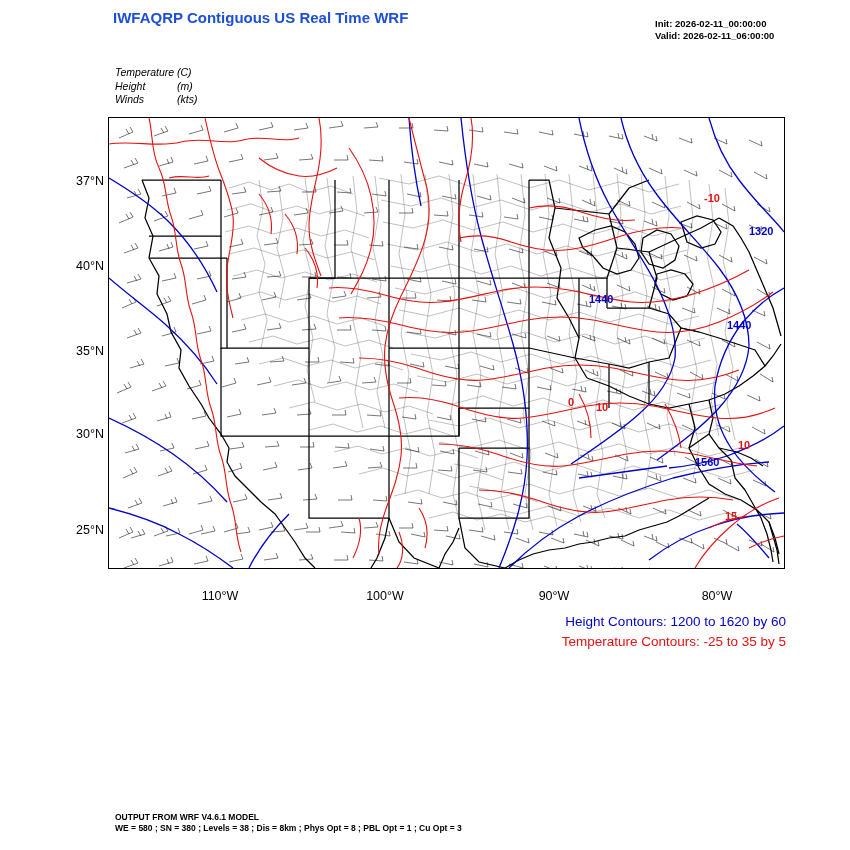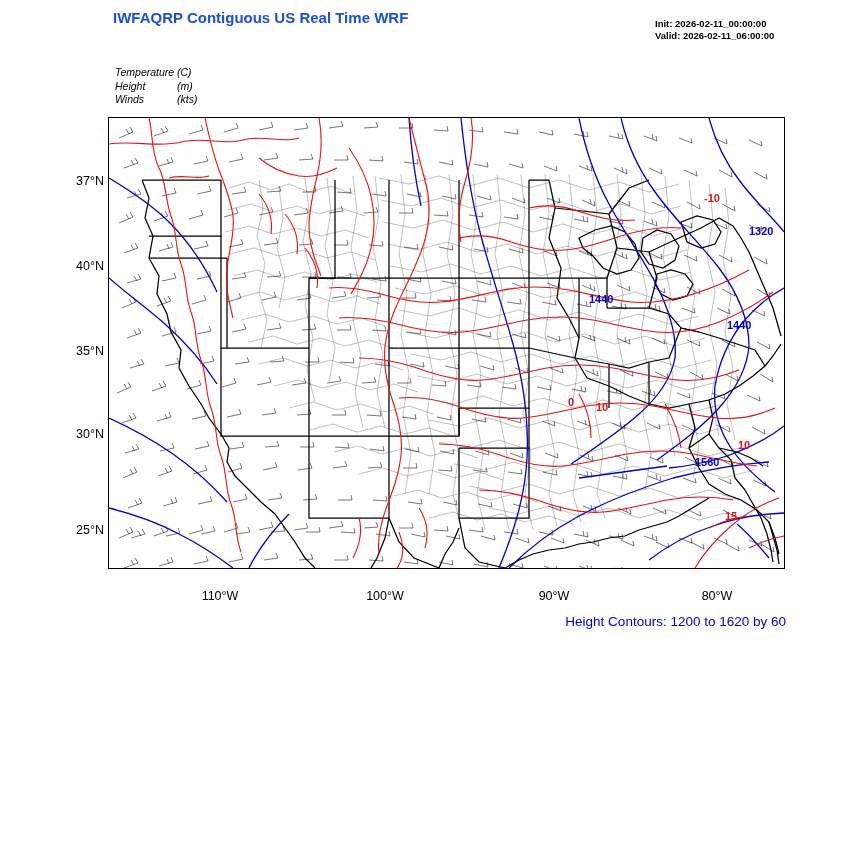--- a/index.html
+++ b/index.html
@@ -434,16 +434,21 @@
           <text class="cl-label" x="629" y="331" fill="#e81010">10</text>
           <text class="cl-label" x="616" y="402" fill="#e81010">15</text>
         </g>
 
       </g>
     </svg>
   </div>
 
   <div class="legend">
     <div class="hc">Height Contours: 1200 to 1620 by 60</div>
+    <div class="tc">Temperature Contours: -25 to 35 by 5</div>
   </div>
 
+  <div class="footer">
+    <div>OUTPUT FROM WRF V4.6.1 MODEL</div>
+    <div>WE = 580 ; SN = 380 ; Levels = 38 ; Dis = 8km ; Phys Opt = 8 ; PBL Opt = 1 ; Cu Opt = 3</div>
+  </div>
 
 </div>
 
 </body></html>

